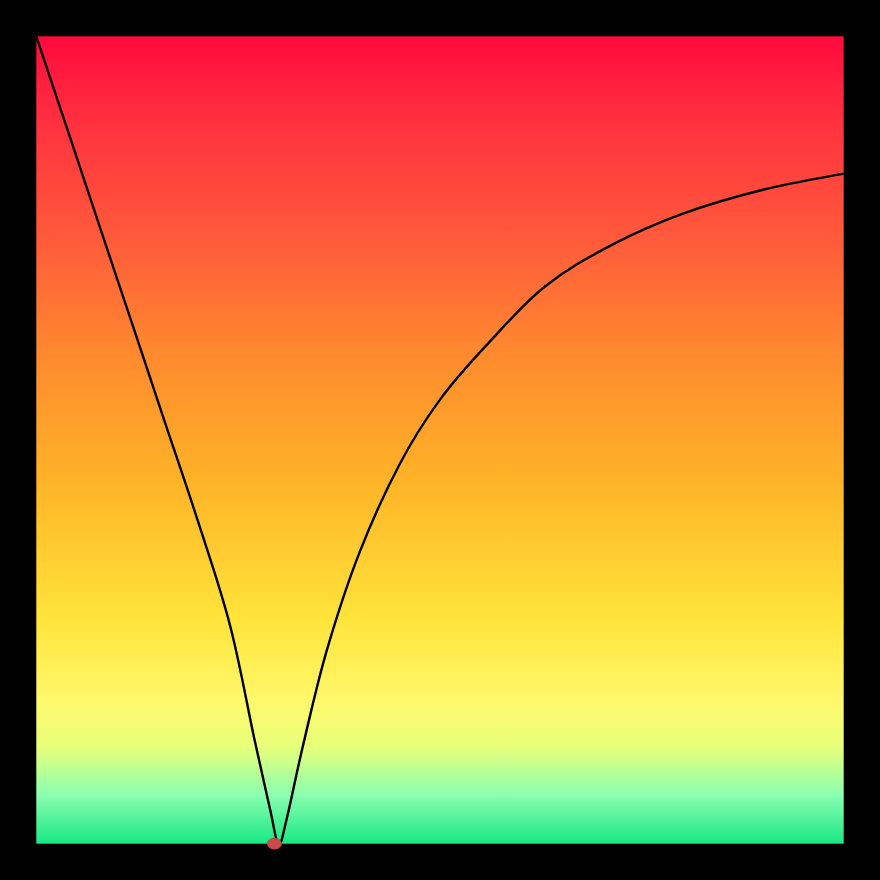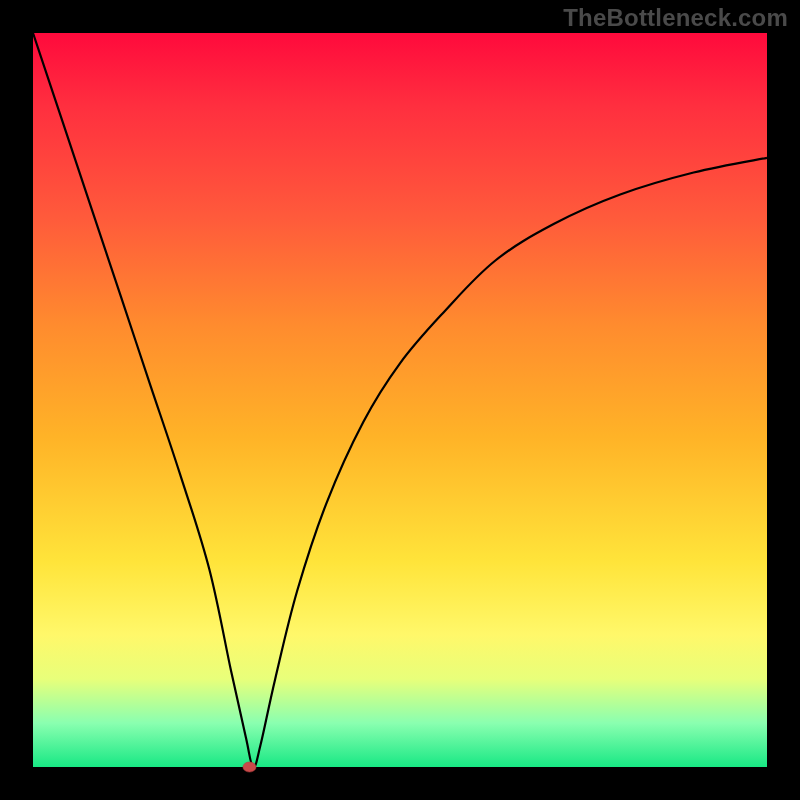--- a/index.html
+++ b/index.html
@@ -65,21 +65,20 @@
     fill: #c94a4a;
     stroke: #b03a3a;
     stroke-width: 0.5;
   }
 </style>
 </head>
 <body>
 
 <div class="frame">
 
-  <div class="watermark">TheBottleneck.com</div>
 
   <div class="plot-area">
     <svg class="curve" viewBox="0 0 734 734">
       <path d="M 0.0 0.0 C 5.3 15.9, 18.8 56.4, 29.4 88.1 C 39.9 119.8, 48.2 144.5, 58.7 176.2 C 69.3 207.9, 77.5 232.5, 88.1 264.2 C 98.6 295.9, 106.9 320.6, 117.4 352.3 C 128.0 384.0, 136.2 407.4, 146.8 440.4 C 157.4 473.4, 166.9 500.1, 176.2 535.8 C 185.4 571.5, 191.6 608.2, 198.2 638.6 C 204.8 669.0, 208.9 687.5, 212.9 704.6 C 216.8 721.8, 217.6 732.7, 220.2 734.0 C 222.8 735.3, 223.6 727.8, 227.5 712.0 C 231.5 696.1, 235.6 673.7, 242.2 645.9 C 248.8 618.2, 255.0 589.5, 264.2 557.8 C 273.5 526.1, 281.7 500.1, 293.6 469.8 C 305.5 439.4, 317.1 414.1, 330.3 389.0 C 343.5 363.9, 352.5 350.1, 367.0 330.3 C 381.5 310.5, 393.9 297.4, 411.0 278.9 C 428.2 260.4, 442.6 243.4, 462.4 227.5 C 482.2 211.7, 498.7 202.7, 521.1 190.8 C 543.6 178.9, 562.1 170.7, 587.2 161.5 C 612.3 152.2, 634.2 146.1, 660.6 139.5 C 687.0 132.9, 720.8 127.4, 734.0 124.8"></path>
       <ellipse class="marker" cx="216.5" cy="734.0" rx="6.6" ry="5.1"></ellipse>
     </svg>
   </div>
 
 </div>
 

